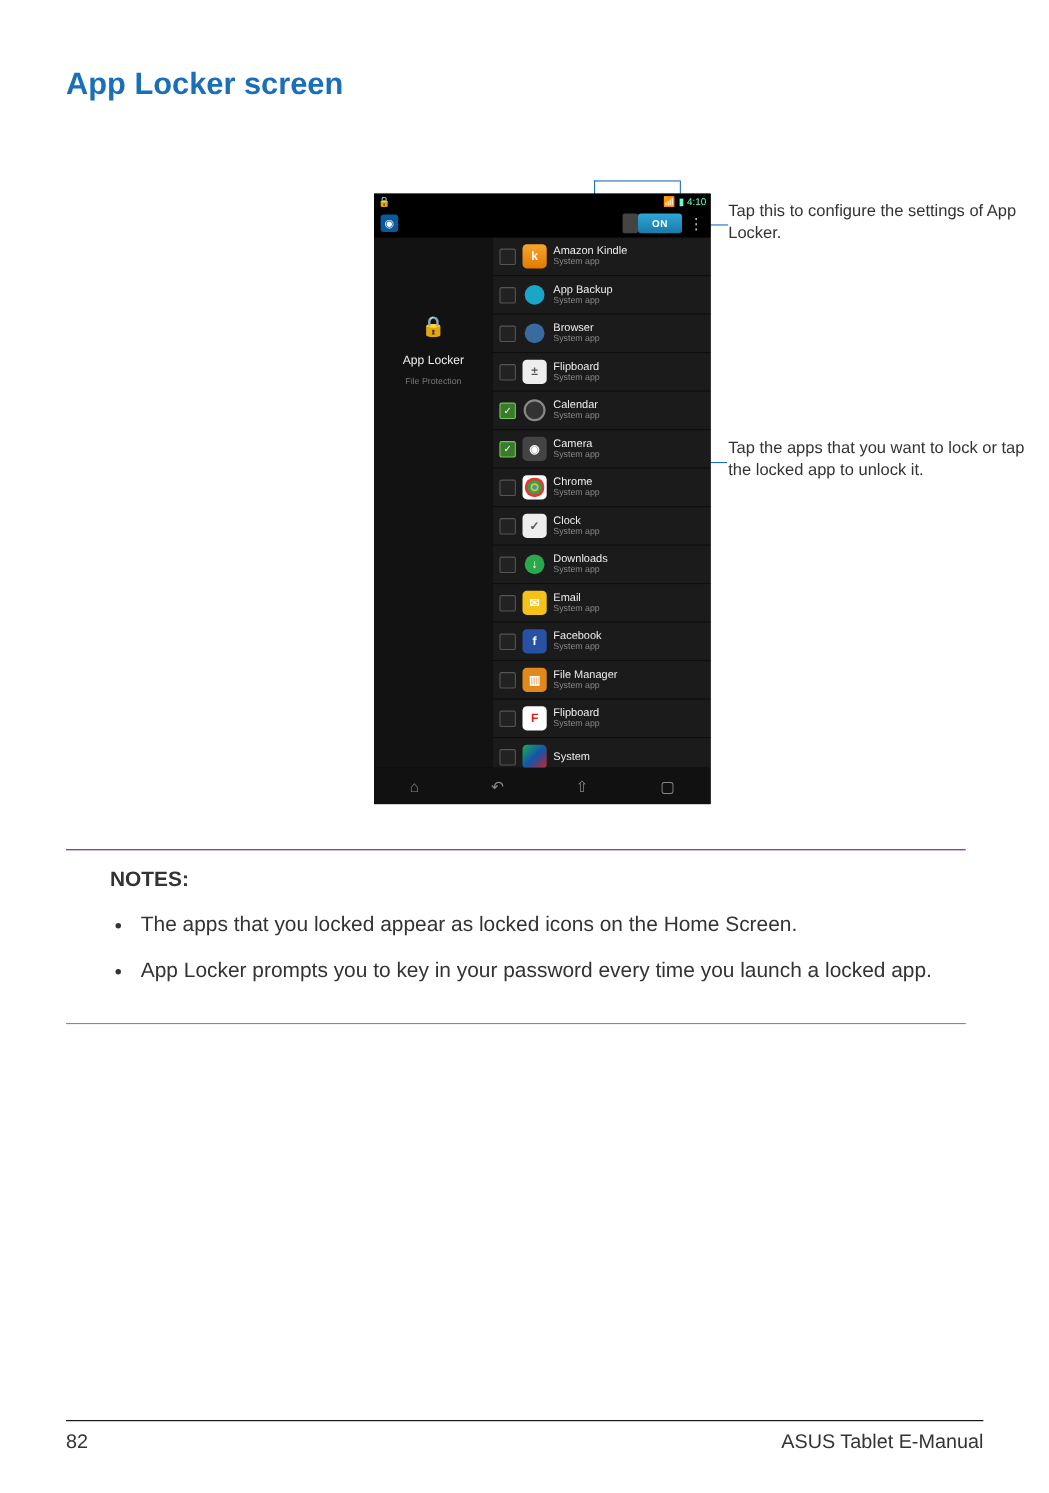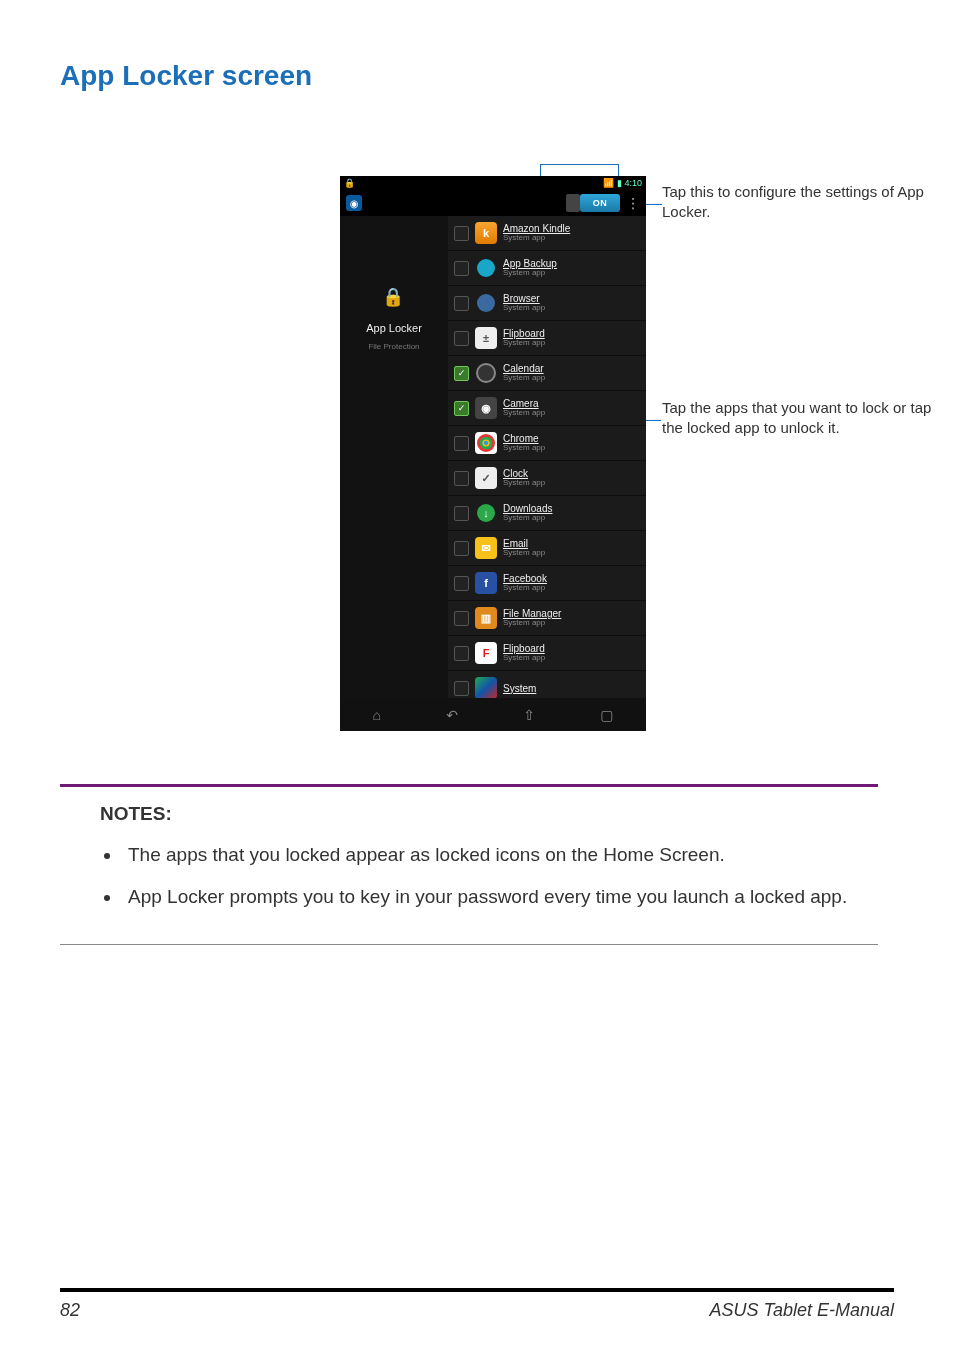--- a/index.html
+++ b/index.html
@@ -112,21 +112,21 @@
   .chk {
     width:13px; height:13px; border:1px solid #555; border-radius:2px; background:#222;
     display:flex; align-items:center; justify-content:center; font-size:9px; color:#6fc85a;
   }
   .chk.on { background:#3a7a2a; border-color:#6fc85a; color:#fff;}
   .app-ico {
     width:22px; height:22px; border-radius:4px; display:flex; align-items:center; justify-content:center;
     font-size:11px; font-weight:700; color:#fff;
   }
   .app-txt { display:flex; flex-direction:column; line-height:1.1;}
-  .app-name { color:#eee; font-size:10px;text-decoration:underline;}
+  .app-name { color:#eee; font-size:10px;}
   .app-sub  { color:#888; font-size:8px;}
   .navbar {
     position:absolute; bottom:0; left:0; right:0; height:33px; background:#111;
     display:flex; justify-content:space-around; align-items:center; color:#888; font-size:14px;
   }
 
   .callout-right-1 {
     position:absolute; left:602px; top:60px; width:280px; font-size:15px; line-height:1.35;
   }
   .callout-right-2 {
@@ -148,35 +148,35 @@
     position:absolute; left:578px; top:79px; width:6px; height:6px; background:#1b6fb8; border-radius:50%;
   }
   .leader-r2 {
     position:absolute; left:493px; top:298px; width:108px; height:1px; background:#1b6fb8;
   }
   .leader-r2-dot{
     position:absolute; left:489px; top:295px; width:6px; height:6px; background:#1b6fb8; border-radius:50%;
   }
 
   .notes-block {
-    margin-top: 42px;
-    border-top: 3px solid #701a75;
+    margin-top: 30px;
+    border-top: 1px solid #701a75;
     border-bottom: 1px solid #888;
     padding: 16px 0 20px;
   }
   .notes-h {
     font-weight:700; font-size:19px; margin-bottom:16px; margin-left:40px;
   }
   .notes-ul { margin:0; padding-left:62px; }
   .notes-ul li { font-size:19px; line-height:1.45; margin-bottom:14px; padding-left:6px;}
 
   .footer {
     position:absolute; bottom:36px; left:60px; right:60px;
-    border-top:4px solid #000000; padding-top:8px;
-    display:flex; justify-content:space-between; font-size:18px; color:#333;font-style:italic;
+    border-top:1px solid #000000; padding-top:8px;
+    display:flex; justify-content:space-between; font-size:18px; color:#333;
   }
 
   
   .ic-kindle{background:linear-gradient(#f7a531,#e27b00);}
   .ic-backup{background:#1b1b1b;}
   .ic-backup span{width:18px;height:18px;border-radius:50%;background:#19a6c7;display:block;}
   .ic-browser{background:#1b1b1b;}
   .ic-browser span{width:18px;height:18px;border-radius:50%;background:#3a6aa0;display:block;}
   .ic-calc{background:#eee;color:#555;}
   .ic-calendar{background:#1b1b1b;}

